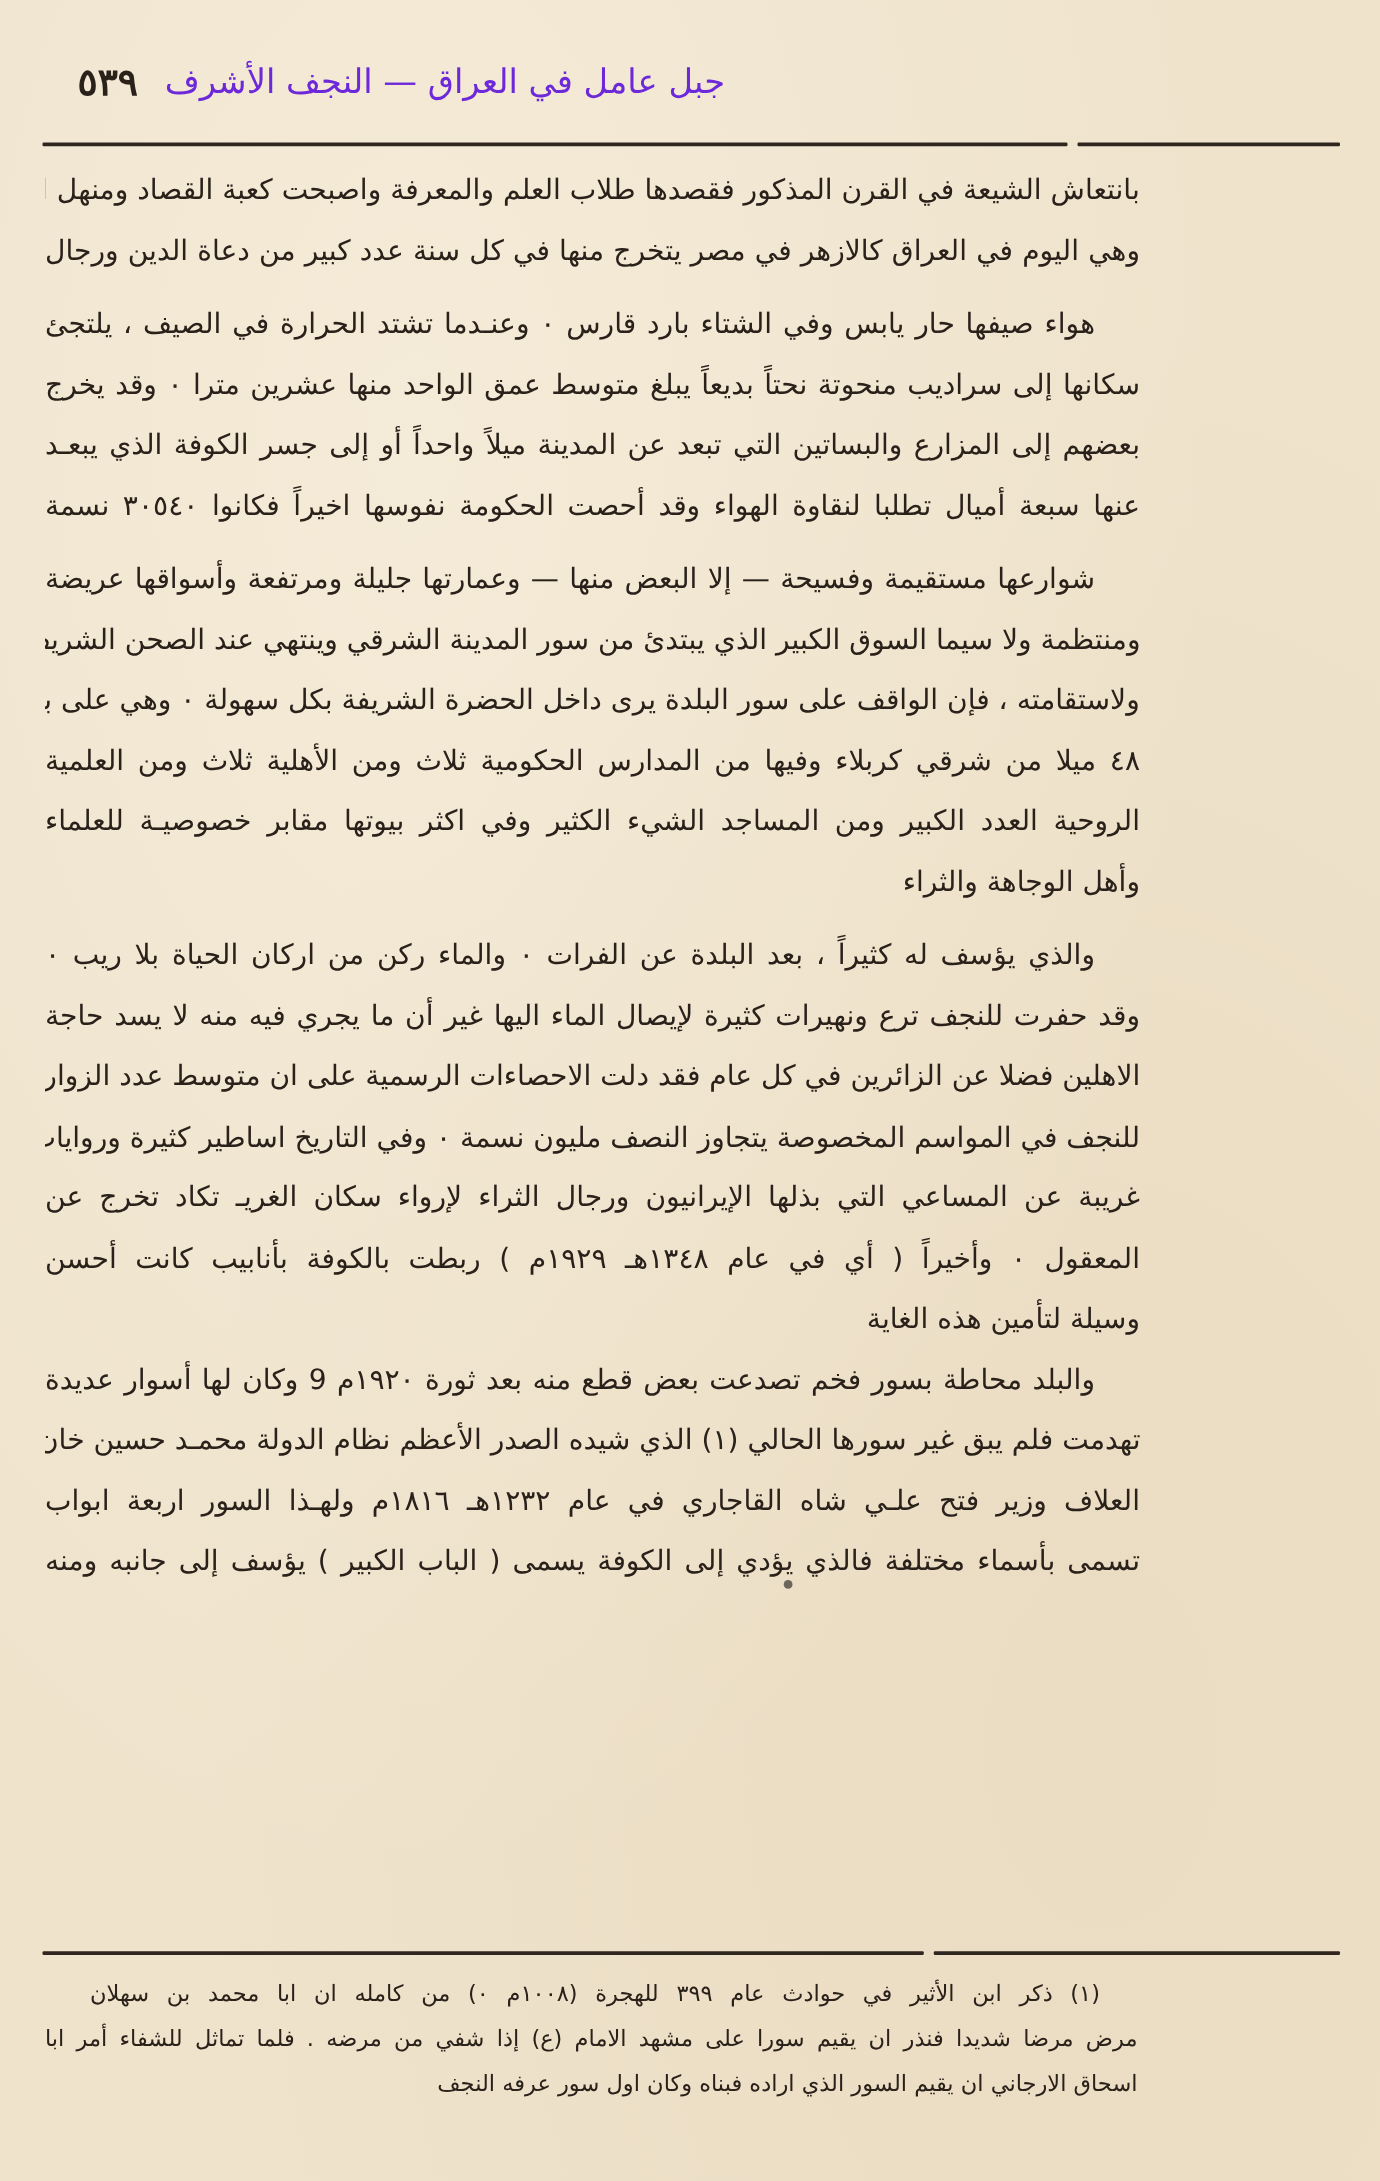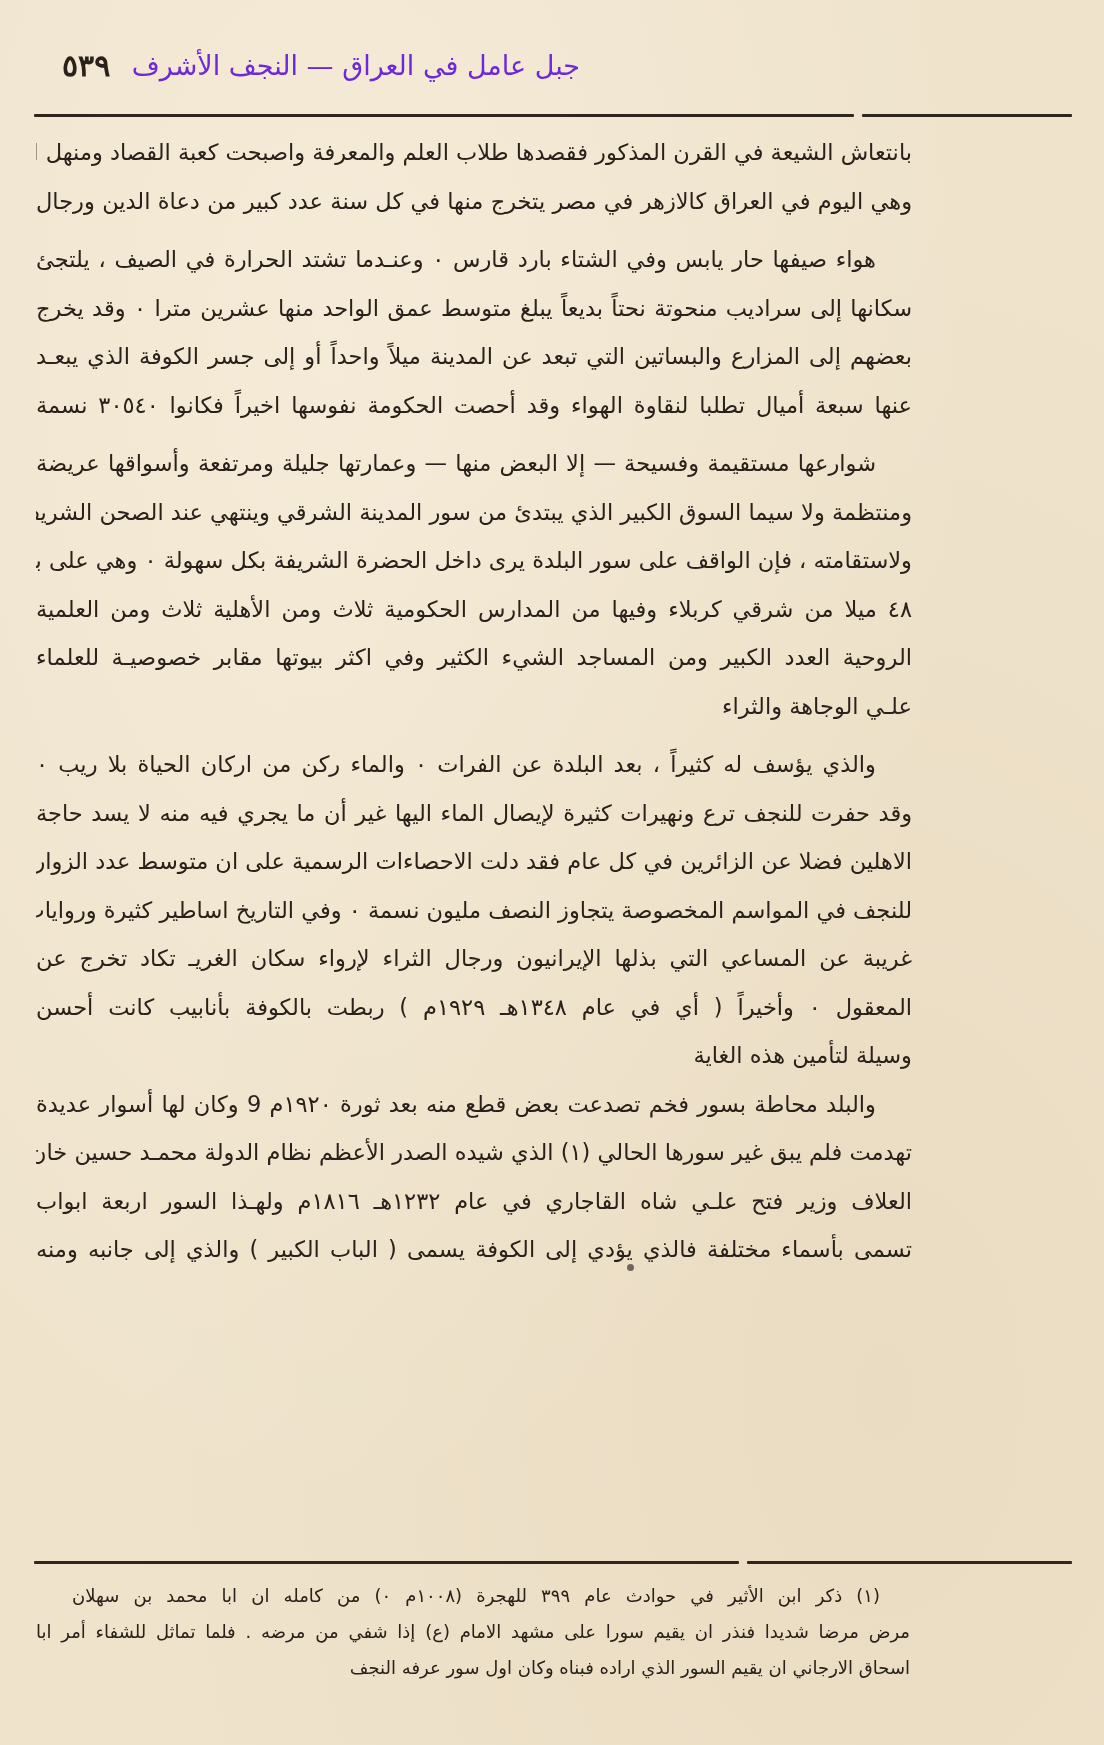--- a/index.html
+++ b/index.html
@@ -91,37 +91,37 @@
       <span class="line">بعضهم إلى المزارع والبساتين التي تبعد عن المدينة ميلاً واحداً أو إلى جسر الكوفة الذي يبعـد</span>
       <span class="line">عنها سبعة أميال تطلبا لنقاوة الهواء وقد أحصت الحكومة نفوسها اخيراً فكانوا ٣٠٥٤٠ نسمة</span>
     </p>
     <div class="gap"></div>
     <p>
       <span class="line indent">شوارعها مستقيمة وفسيحة — إلا البعض منها — وعمارتها جليلة ومرتفعة وأسواقها عريضة</span>
       <span class="line">ومنتظمة ولا سيما السوق الكبير الذي يبتدئ من سور المدينة الشرقي وينتهي عند الصحن الشريف</span>
       <span class="line">ولاستقامته ، فإن الواقف على سور البلدة يرى داخل الحضرة الشريفة بكل سهولة ٠ وهي على بعد</span>
       <span class="line">٤٨ ميلا من شرقي كربلاء وفيها من المدارس الحكومية ثلاث ومن الأهلية ثلاث ومن العلمية</span>
       <span class="line">الروحية العدد الكبير ومن المساجد الشيء الكثير وفي اكثر بيوتها مقابر خصوصيـة للعلماء</span>
-      <span class="line last">علـي الوجاهة والثراء</span>
+      <span class="line last">وأهل الوجاهة والثراء</span>
     </p>
     <div class="gap"></div>
     <p>
       <span class="line indent">والذي يؤسف له كثيراً ، بعد البلدة عن الفرات ٠ والماء ركن من اركان الحياة بلا ريب ٠</span>
       <span class="line">وقد حفرت للنجف ترع ونهيرات كثيرة لإيصال الماء اليها غير أن ما يجري فيه منه لا يسد حاجة</span>
       <span class="line">الاهلين فضلا عن الزائرين في كل عام فقد دلت الاحصاءات الرسمية على ان متوسط عدد الزوار</span>
       <span class="line">للنجف في المواسم المخصوصة يتجاوز النصف مليون نسمة ٠ وفي التاريخ اساطير كثيرة وروايات</span>
       <span class="line">غريبة عن المساعي التي بذلها الإيرانيون ورجال الثراء لإرواء سكان الغريـ تكاد تخرج عن</span>
       <span class="line">المعقول ٠ وأخيراً ( أي في عام ١٣٤٨هـ ١٩٢٩م ) ربطت بالكوفة بأنابيب كانت أحسن</span>
       <span class="line last">وسيلة لتأمين هذه الغاية</span>
     </p>
     <p>
       <span class="line indent">والبلد محاطة بسور فخم تصدعت بعض قطع منه بعد ثورة ١٩٢٠م 9 وكان لها أسوار عديدة</span>
       <span class="line">تهدمت فلم يبق غير سورها الحالي (١) الذي شيده الصدر الأعظم نظام الدولة محمـد حسين خان</span>
       <span class="line">العلاف وزير فتح علـي شاه القاجاري في عام ١٢٣٢هـ ١٨١٦م ولهـذا السور اربعة ابواب</span>
-      <span class="line">تسمى بأسماء مختلفة فالذي يؤدي إلى الكوفة يسمى ( الباب الكبير ) والذي إلى جانبه ومنه</span>
+      <span class="line">تسمى بأسماء مختلفة فالذي يؤدي إلى الكوفة يسمى ( الباب الكبير ) يؤسف إلى جانبه ومنه</span>
     </p>
   </div>
 
   <div class="speck"></div>
 
   <div class="rule rule-foot-a"></div>
   <div class="rule rule-foot-b"></div>
 
   <div class="footnote">
     <span class="line indent">(١) ذكر ابن الأثير في حوادث عام ٣٩٩ للهجرة (١٠٠٨م ٠) من كامله ان ابا محمد بن سهلان</span>

